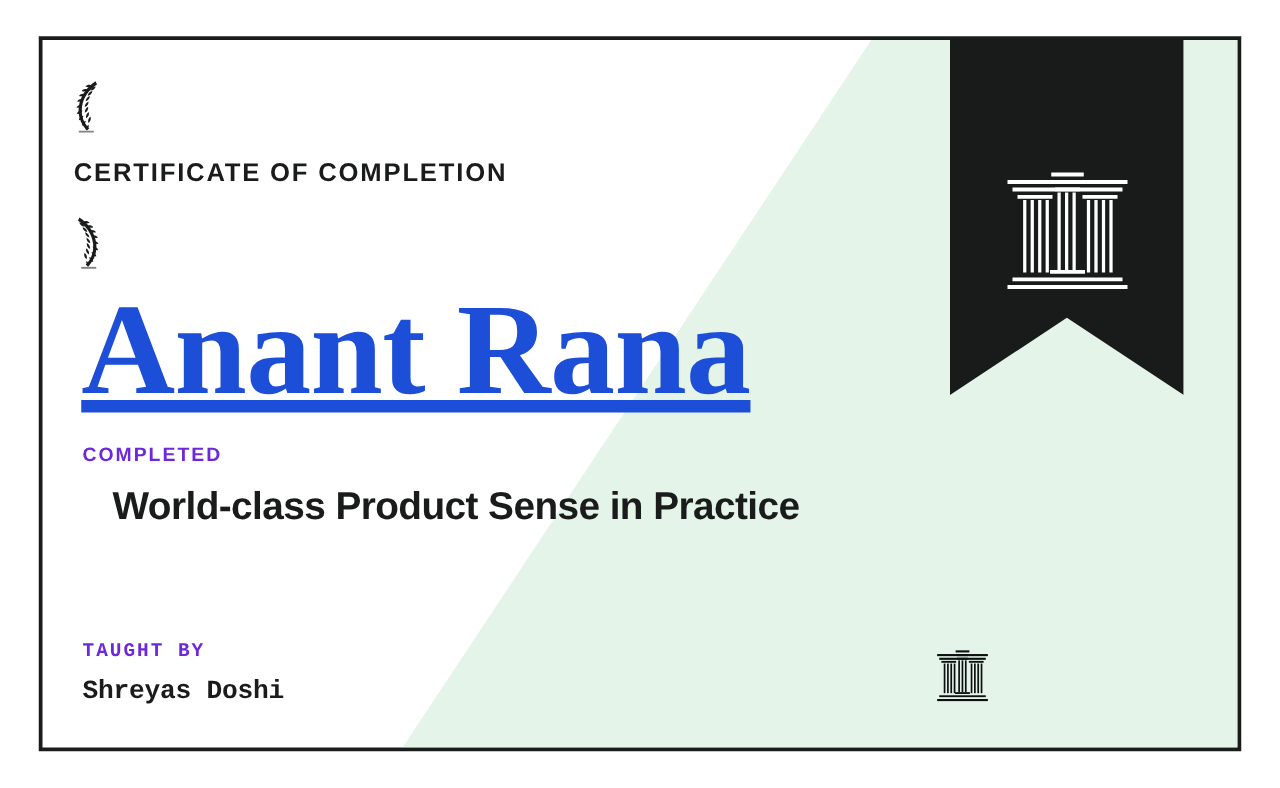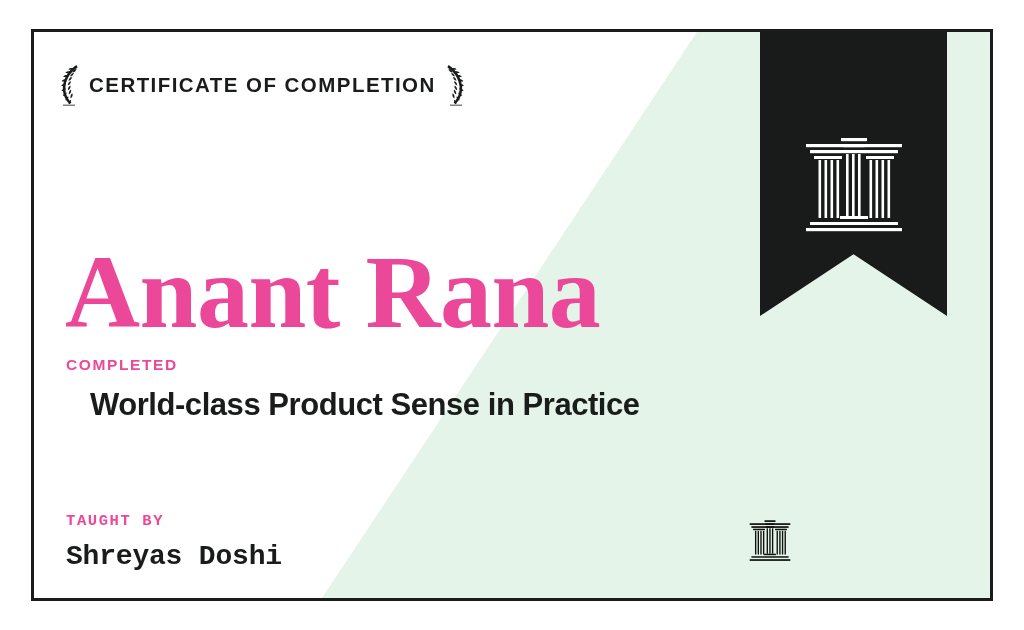--- a/index.html
+++ b/index.html
@@ -42,23 +42,23 @@
     clip-path: polygon(663px 0px, 956px 0px, 956px 566px, 288px 566px);
     pointer-events: none;
   }
 
   
   .eyebrow-row {
     position: absolute;
     left: 25px;
     top: 31px;
     display: flex;
-    align-items: center;
-    gap: 8px;
+    gap: 22px;
     height: 44px;
+    flex-direction: column;
   }
   .laurel {
     width: 22px;
     height: 44px;
     display: block;
     flex: 0 0 auto;
   }
   .laurel.right { transform: scaleX(-1); }
 
   .eyebrow-text {
@@ -67,36 +67,37 @@
     letter-spacing: 1.45px;
     color: #1a1c1b;
     white-space: nowrap;
     line-height: 1;
   }
 
   
   .recipient-name {
     position: absolute;
     left: 31px;
-    top: 208px;
+    top: 196px;
     font-family: "Liberation Serif", "DejaVu Serif", serif;
     font-weight: bold;
     font-size: 104px;
     line-height: 1;
-    color: #ec4899;
+    color: #1d4ed8;
     letter-spacing: -0.5px;
     white-space: nowrap;
+    text-decoration: underline;
   }
 
   
   .label-kicker {
     font-size: 15.5px;
     font-weight: bold;
     letter-spacing: 1.6px;
-    color: #ec4899;
+    color: #6d28d9;
     line-height: 1;
     white-space: nowrap;
   }
   .completed-block {
     position: absolute;
     left: 32px;
     top: 325px;
   }
   .course-title {
     margin-top: 15px;
@@ -111,21 +112,21 @@
 
   
   .taught-block {
     position: absolute;
     left: 32px;
     top: 482px;
     font-family: Liberation Mono, monospace;
   }
   .instructor-name {
     margin-top: 13px;
-    font-size: 28px;
+    font-size: 21px;
     font-weight: bold;
     letter-spacing: -0.2px;
     color: #1a1c1b;
     line-height: 1;
     white-space: nowrap;
   }
 
   
   .banner {
     position: absolute;

